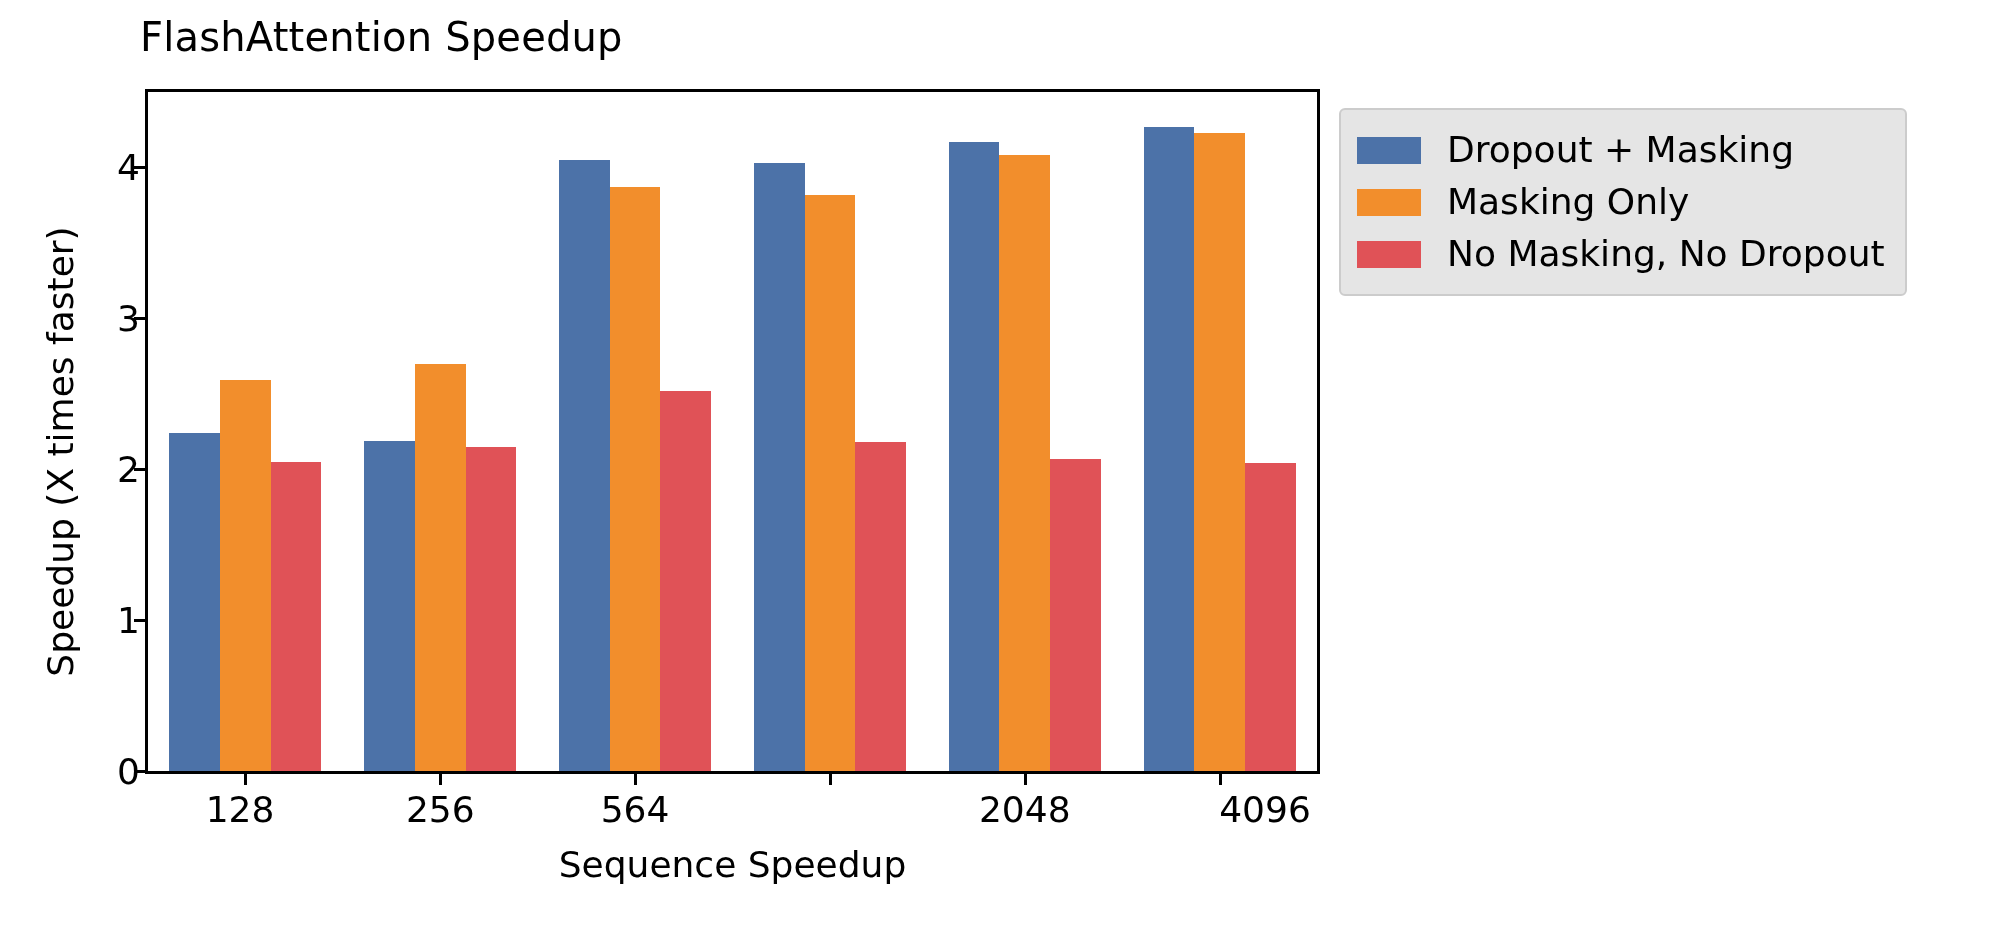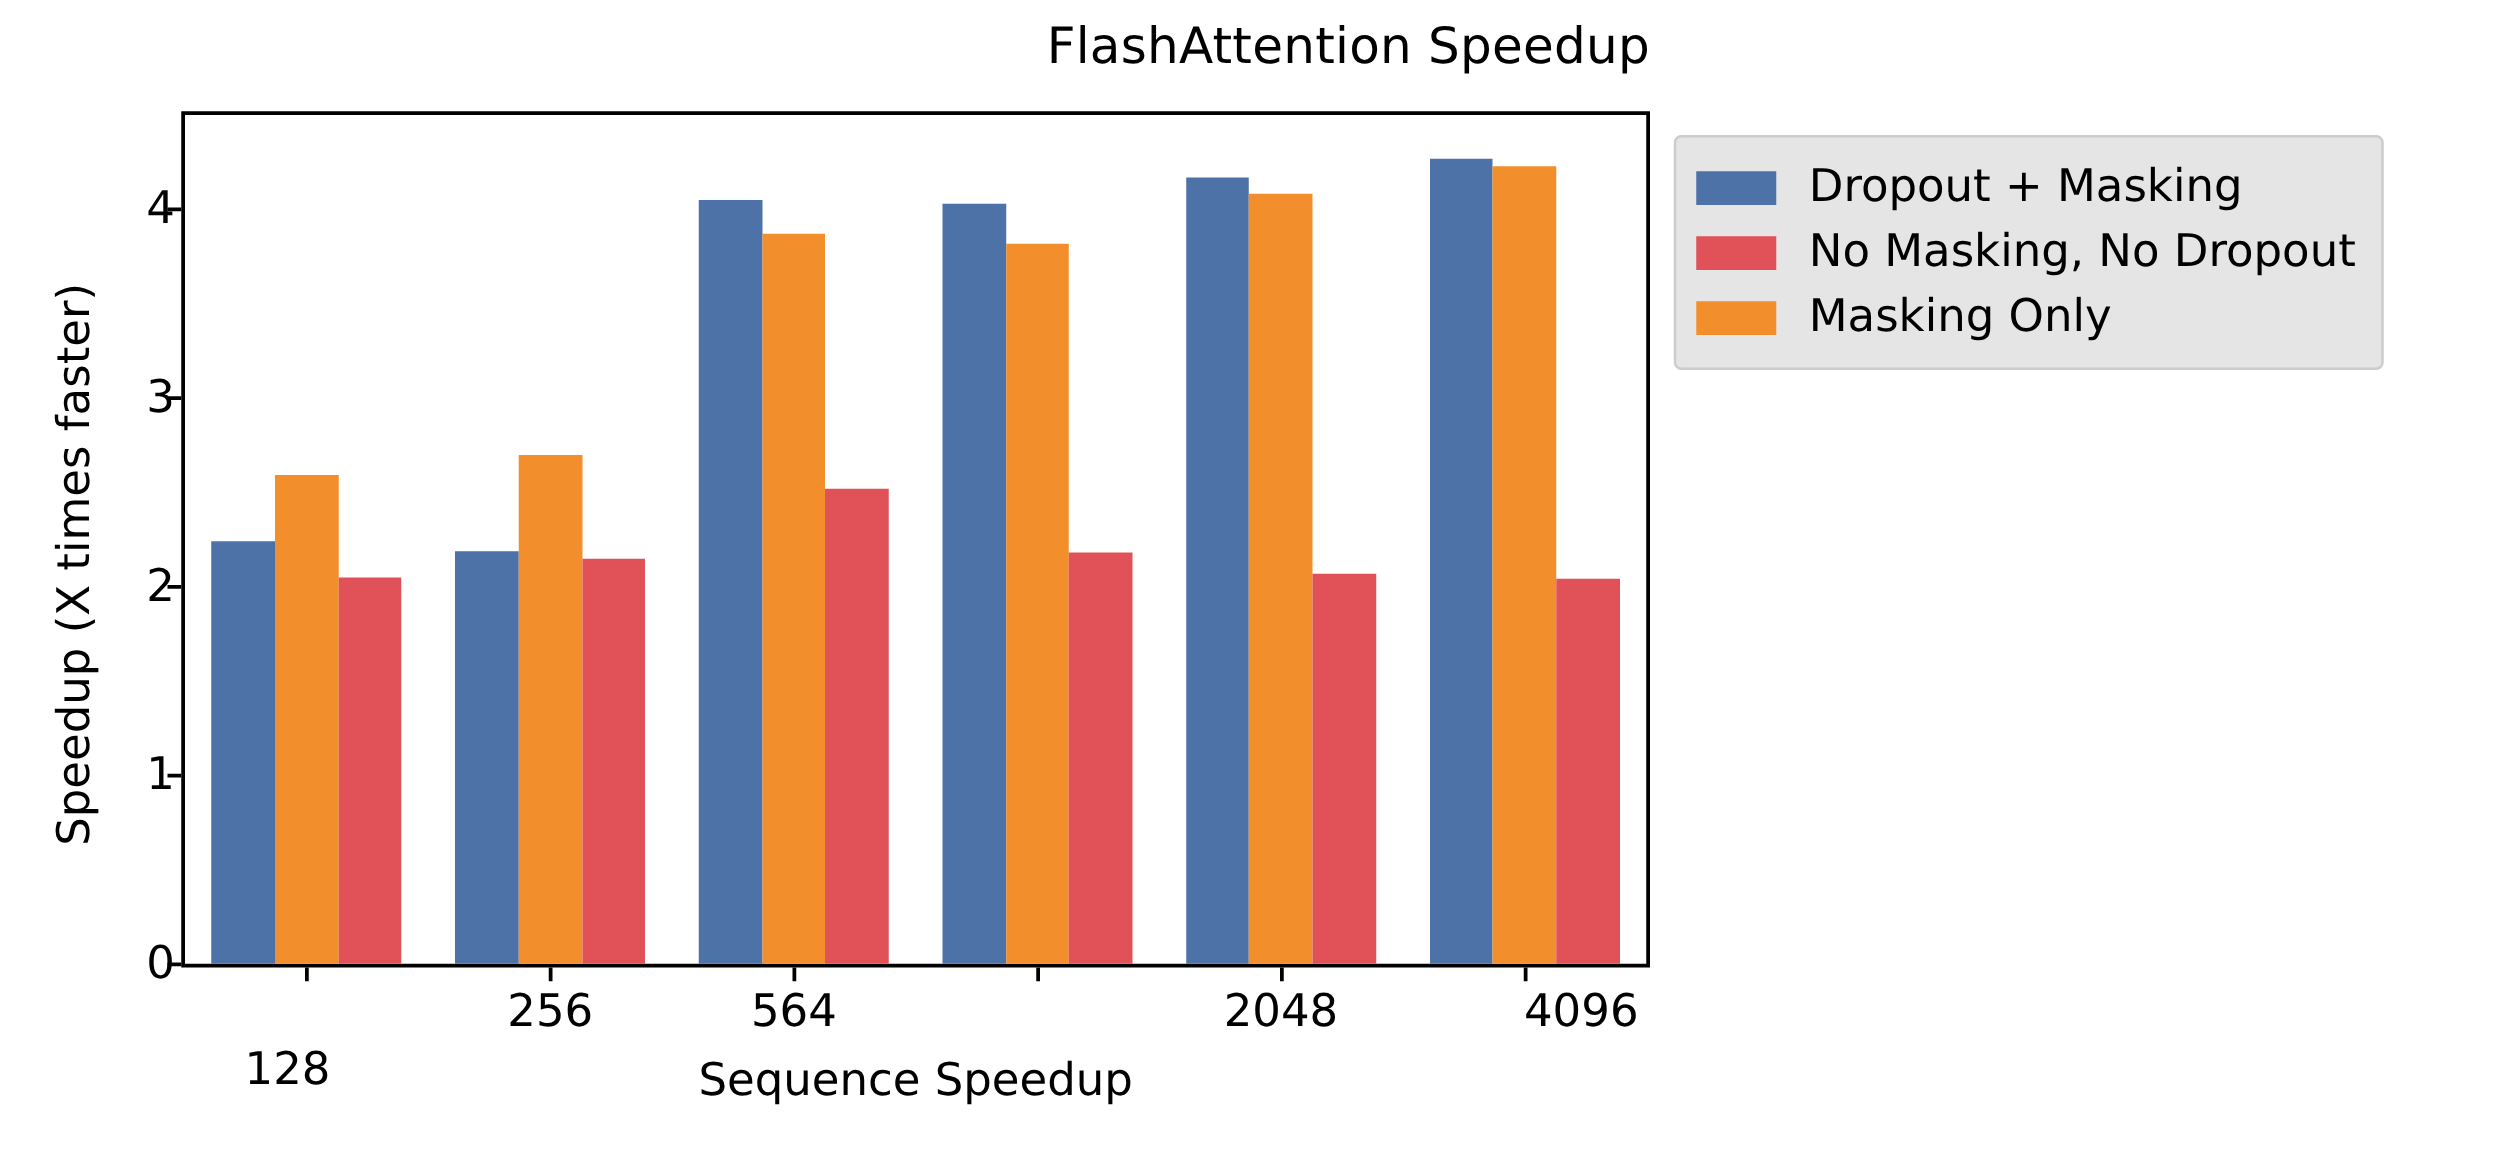--- a/index.html
+++ b/index.html
@@ -20,21 +20,21 @@
     height: 932px;
     background: #ffffff;
   }
 
   
   #chart-title {
     position: absolute;
     left: 140px;
     top: 14px;
     width: 1180px;
-    text-align: right;
+    text-align: left;
     font-size: 40px;
     color: #000000;
     letter-spacing: 0.2px;
     white-space: nowrap;
   }
 
   
   #plot-frame {
     position: absolute;
     left: 145px;
@@ -184,40 +184,40 @@
     </div>
 
   <div id="xlabel">Sequence Speedup</div>
 
   <div id="legend">
     <div class="legend-row">
       <span class="legend-swatch" style="background: rgb(76, 114, 168);"></span>
       <span class="legend-text">Dropout + Masking</span>
     </div>
     <div class="legend-row">
+      <span class="legend-swatch" style="background: rgb(242, 142, 44);"></span>
+      <span class="legend-text">Masking Only</span>
+    </div>
+    <div class="legend-row">
       <span class="legend-swatch" style="background: rgb(224, 82, 87);"></span>
       <span class="legend-text">No Masking, No Dropout</span>
-    </div>
-    <div class="legend-row">
-      <span class="legend-swatch" style="background: rgb(242, 142, 44);"></span>
-      <span class="legend-text">Masking Only</span>
     </div>
   </div>
 
 <div class="ytick-wrap" style="top: 771px;">0</div>
     <div class="ytick-mark" style="top: 771px;"></div>
     <div class="ytick-wrap" style="top: 620.111px;">1</div>
     <div class="ytick-mark" style="top: 620.111px;"></div>
     <div class="ytick-wrap" style="top: 469.222px;">2</div>
     <div class="ytick-mark" style="top: 469.222px;"></div>
     <div class="ytick-wrap" style="top: 318.333px;">3</div>
     <div class="ytick-mark" style="top: 318.333px;"></div>
     <div class="ytick-wrap" style="top: 167.444px;">4</div>
     <div class="ytick-mark" style="top: 167.444px;"></div>
-    <div class="xtick-wrap" style="left: 230px; margin-top: 46px;">128</div>
+    <div class="xtick-wrap" style="left: 240px;">128</div>
     <div class="xtick-mark" style="left: 245.417px;"></div>
     <div class="xtick-wrap" style="left: 440.25px;">256</div>
     <div class="xtick-mark" style="left: 440.25px;"></div>
     <div class="xtick-wrap" style="left: 635.083px;">564</div>
     <div class="xtick-mark" style="left: 635.083px;"></div>
     <div class="xtick-mark" style="left: 829.917px;"></div>
     <div class="xtick-wrap" style="left: 1024.75px;">2048</div>
     <div class="xtick-mark" style="left: 1024.75px;"></div>
     <div class="xtick-wrap" style="left: 1265px; text-align: center;">4096</div>
     <div class="xtick-mark" style="left: 1219.58px;"></div>

